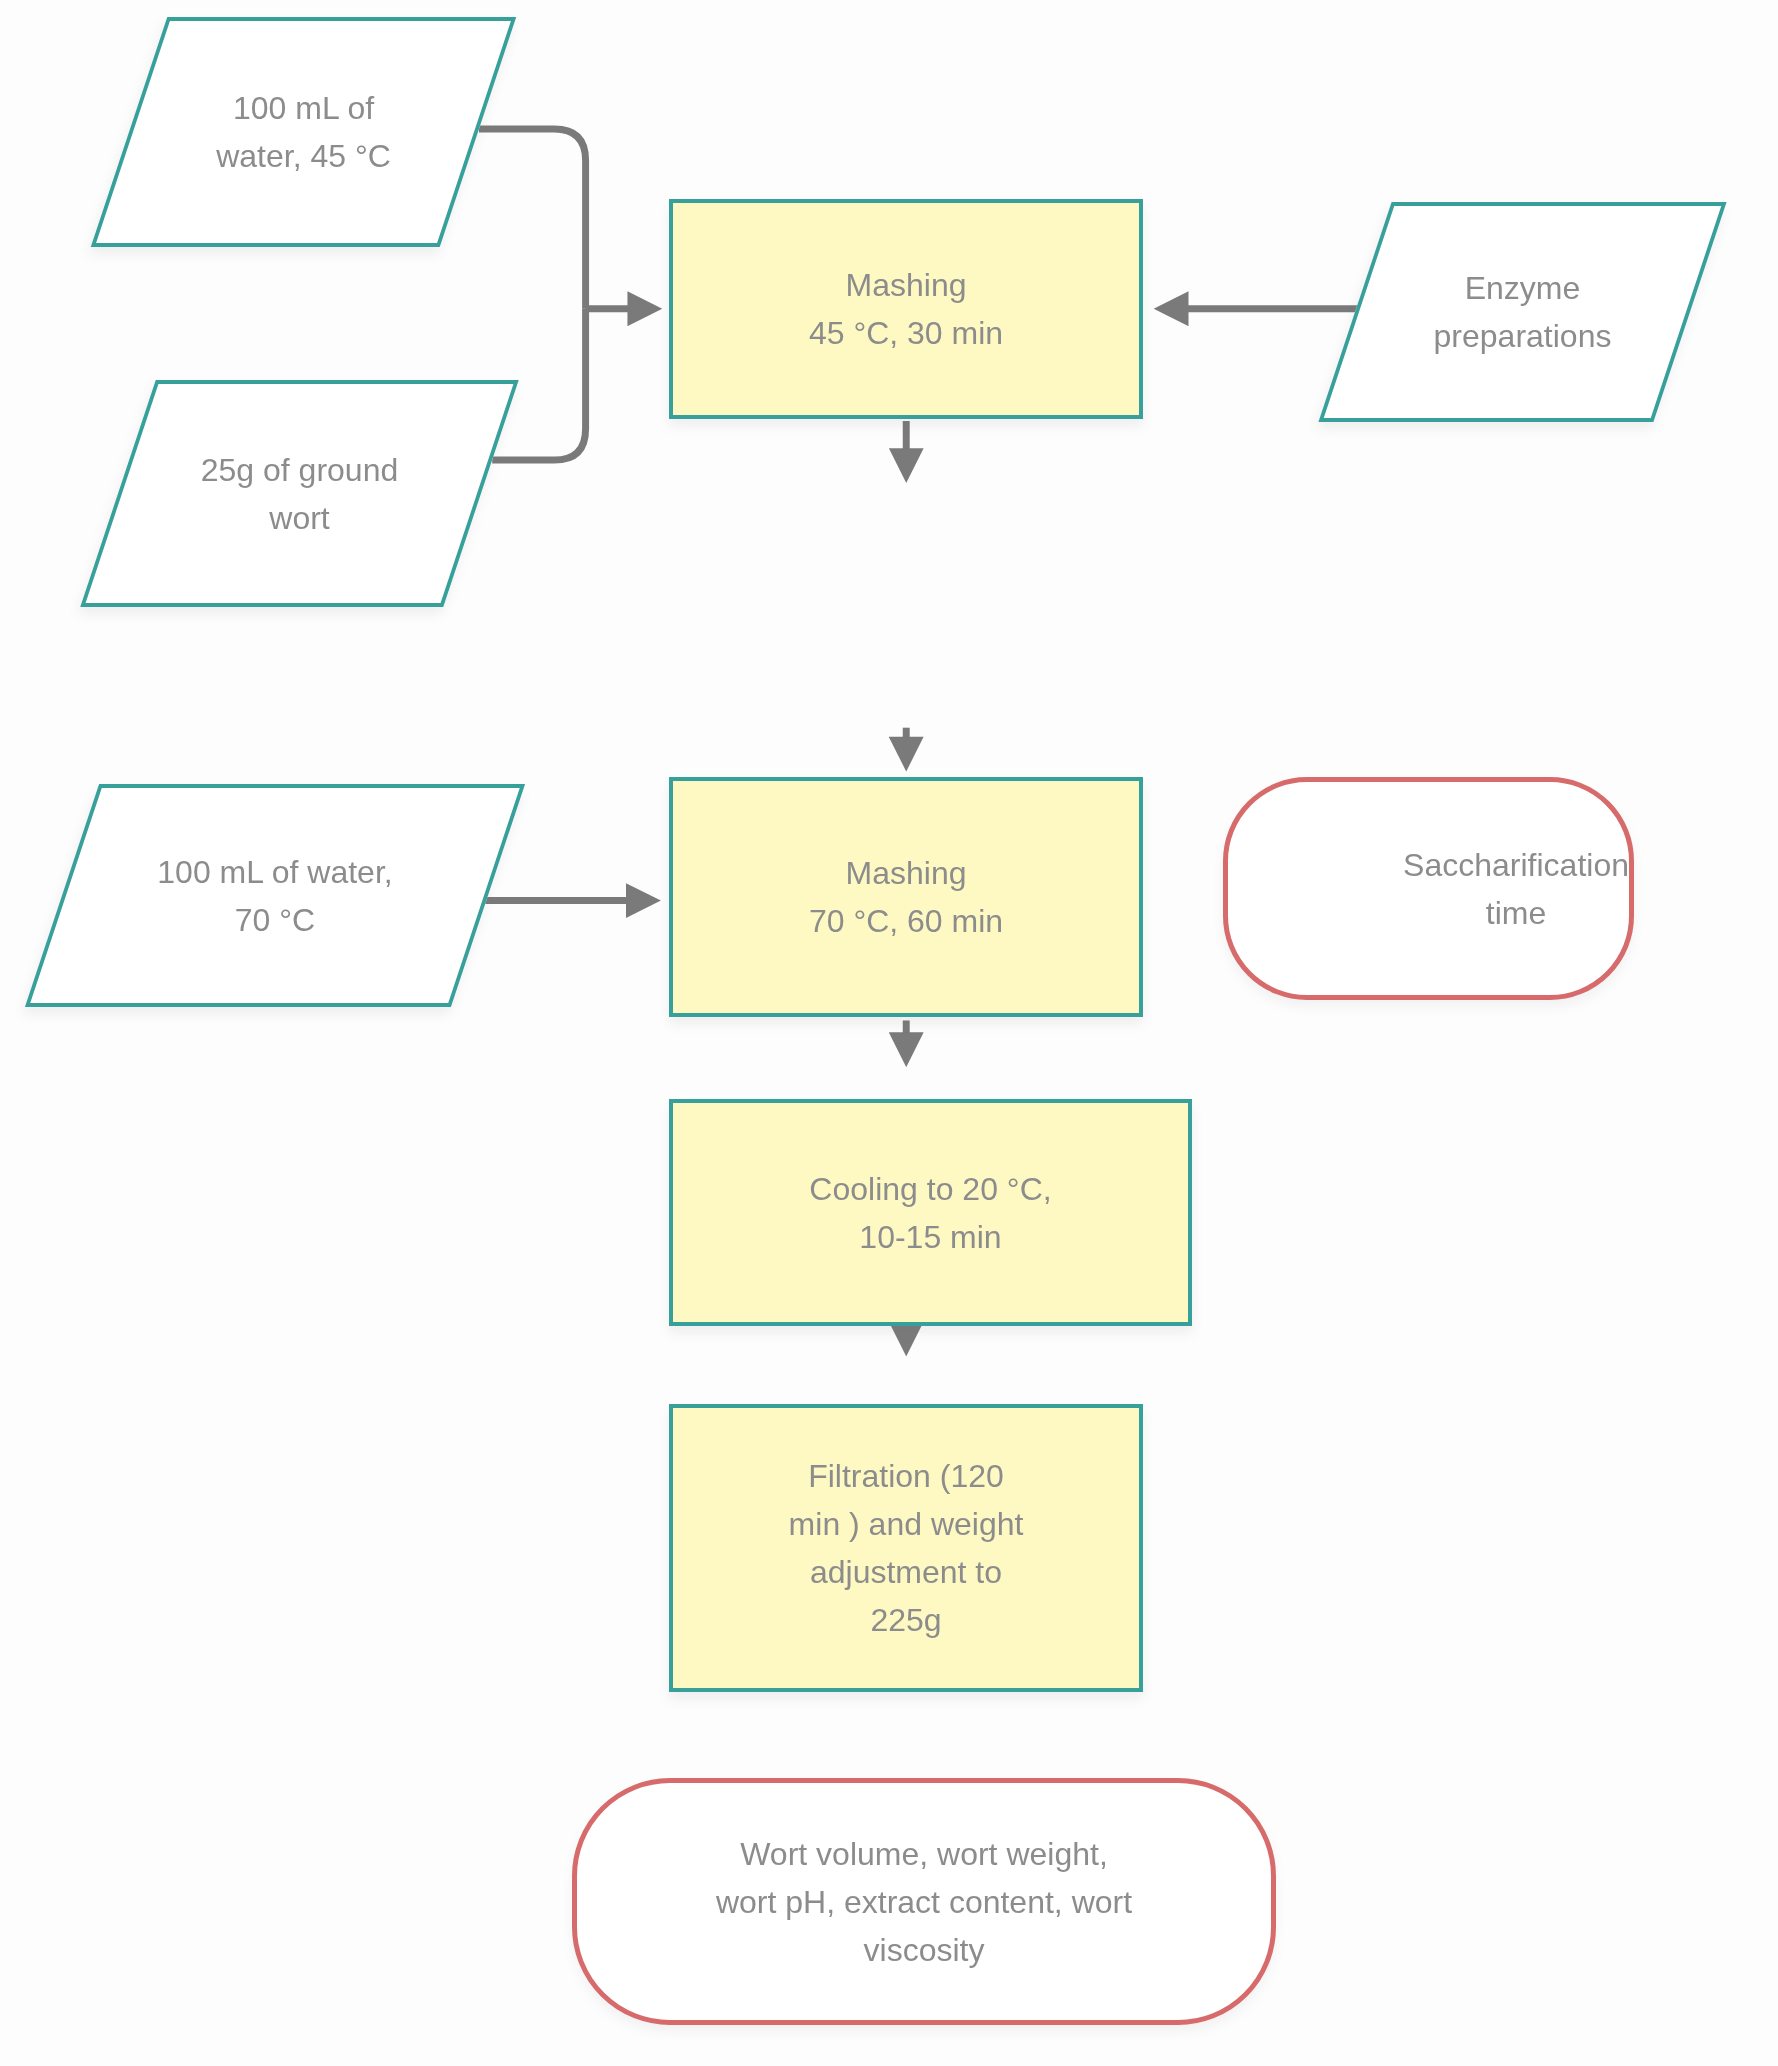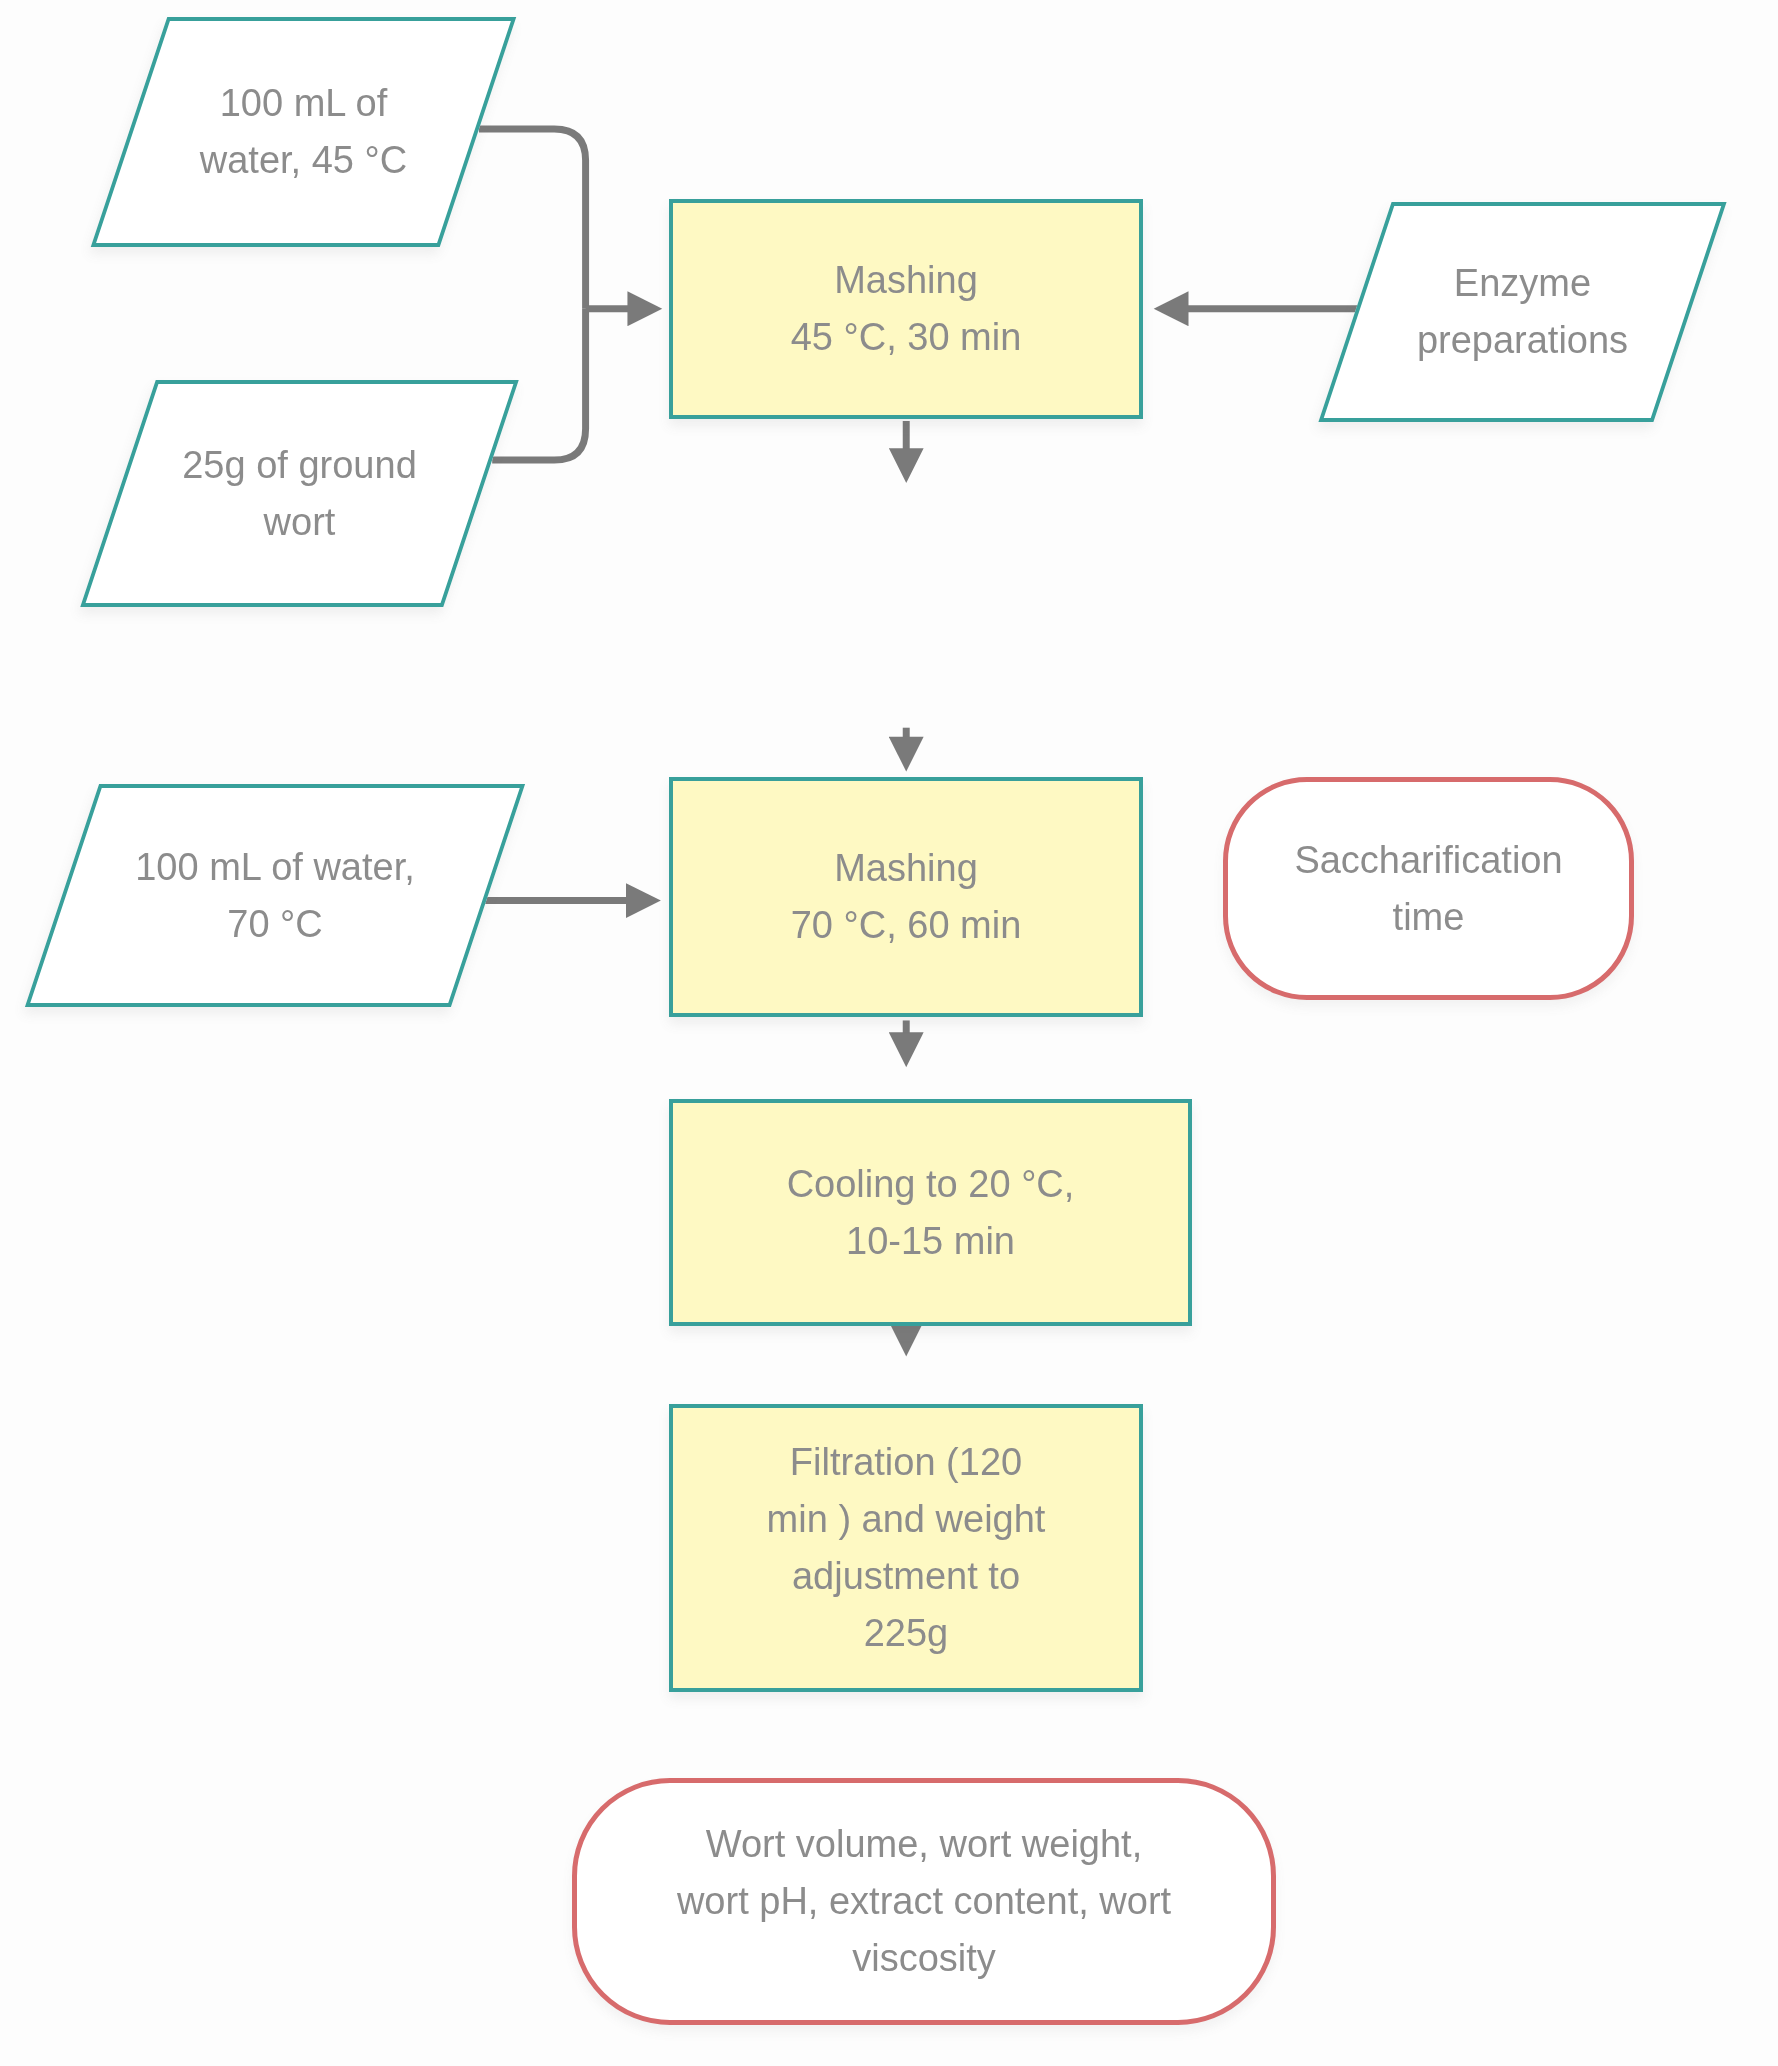--- a/index.html
+++ b/index.html
@@ -20,21 +20,21 @@
   .arrows{position:absolute;left:0;top:0;z-index:0;}
   .arrows path{fill:none;stroke:var(--arrow);stroke-width:10;}
   .node{
     position:absolute;z-index:1;
     display:flex;align-items:center;justify-content:center;
     box-sizing:border-box;
   }
   .label{
     position:relative;z-index:2;
     white-space:pre-line;text-align:center;
-    font-size:38px;line-height:1.5;color:var(--text);
+    font-size:32px;line-height:1.5;color:var(--text);
   }
   
   .rect{
     border:4.9px solid var(--teal);
     background:#fef9c3;
     box-shadow:0 7px 11px rgba(110,110,110,0.10);
   }
   
   .pgram-bg{
     position:absolute;top:0;bottom:0;left:38px;right:38px;
@@ -42,21 +42,21 @@
     background:#fff;
     transform:skewX(-18.4deg);
     box-shadow:0 7px 11px rgba(110,110,110,0.10);
   }
   
   .rounded{
     border:5.6px solid var(--red);
     background:#fff;
     box-shadow:0 7px 11px rgba(110,110,110,0.08);
   }
-  #n-sacch{border-radius:84px;}
+  #n-sacch{border-radius:84px;justify-content:flex-end;}
   #n-wort{border-radius:98px;}
 </style>
 </head>
 <body>
 
 <div class="canvas">
 
   <svg class="arrows" width="1779" height="2066" viewBox="0 0 2552 2964">
     <defs>
       <marker id="ah" viewBox="0 0 10 10" refX="1" refY="5" markerWidth="5.5" markerHeight="5" orient="auto" markerUnits="strokeWidth">

